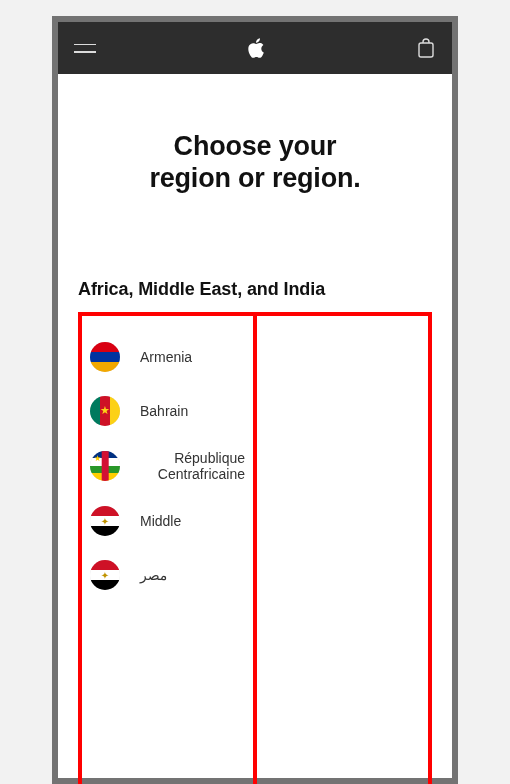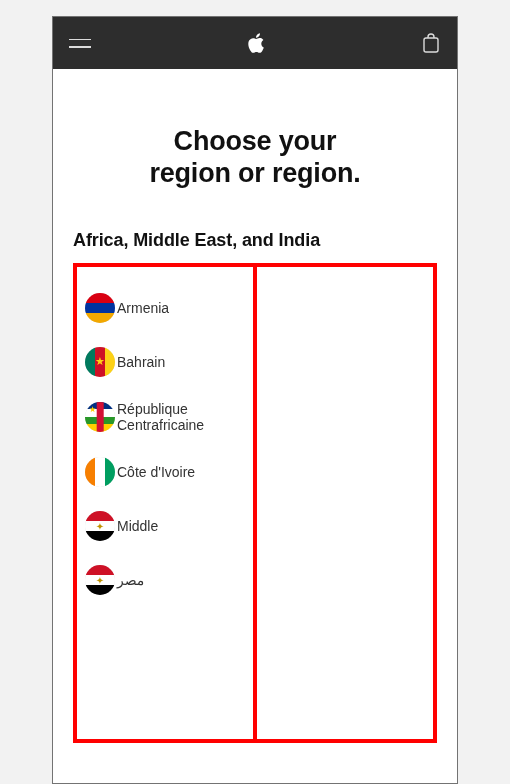--- a/index.html
+++ b/index.html
@@ -8,21 +8,21 @@
     background: #f2f2f2;
     font-family: -apple-system, BlinkMacSystemFont, "Helvetica Neue", Arial, sans-serif;
     display: flex;
     justify-content: center;
     padding-top: 16px;
   }
   .card {
     width: 406px;
     background: #fff;
     box-shadow: 0 0 0 rgba(0,0,0,0);
-    border: 1px solid #737373;
+    border: 6px solid #737373;
   }
   .topbar {
     width: 100%;
     height: 52px;
     background: #2d2d2d;
     display: flex;
     align-items: center;
     justify-content: space-between;
     padding: 0 16px;
   }
@@ -36,21 +36,21 @@
   .content { padding: 56px 20px 10px 20px; }
   h1.title {
     font-size: 27px;
     font-weight: 600;
     color: #111;
     text-align: center;
     line-height: 1.2;
     letter-spacing: -0.2px;
   }
   h2.section {
-    margin-top: 40px;
+    margin-top: 84px;
     font-size: 18px;
     font-weight: 700;
     color: #111;
     letter-spacing: -0.1px;
   }
 
   .columns {
     position: relative;
     margin-top: 12px;
     display: flex;
@@ -60,25 +60,26 @@
     flex: 1 1 50%;
     border: 4px solid #ff0000;
     padding: 14px 8px 4px 8px;
     min-height: 480px;
   }
   .col-box + .col-box { margin-left: -4px; } 
   ul.country-list { list-style:none; }
   ul.country-list li {
     display:flex;
     align-items:center;
-    gap: 2px;
+    gap: 20px;
     padding: 12px 0;
     font-size: 14px;
     color: #333;
     cursor: pointer;
+    text-align: right;
   }
   .flag {
     width: 30px; height: 30px; border-radius: 50%;
     overflow: hidden; flex-shrink: 0;
     display:flex; flex-direction:column;
     box-shadow: inset 0 0 0 1px rgba(0,0,0,0.08);
     position: relative;
     background:#eee;
   }
   
@@ -179,32 +180,20 @@
                     <div class="s4"></div>
                   </div>
                   <div class="vred"></div>
                   <div class="star">★</div>
                 </div>
               </span>
               <span>République Centrafricaine</span>
             </li>
             <li>
               <span>
-                <div class="flag flag-civ">
-                  <div class="v-stripes">
-                    <div class="a"></div>
-                    <div class="b"></div>
-                    <div class="c"></div>
-                  </div>
-                </div>
-              </span>
-              <span>Côte d'Ivoire</span>
-            </li>
-            <li>
-              <span>
                 <div class="flag flag-egypt">
                   <div class="stripe a"></div>
                   <div class="stripe b"></div>
                   <div class="stripe c"></div>
                   <div class="eagle">✦</div>
                 </div>
               </span>
               <span>Middle</span>
             </li>
             <li>

